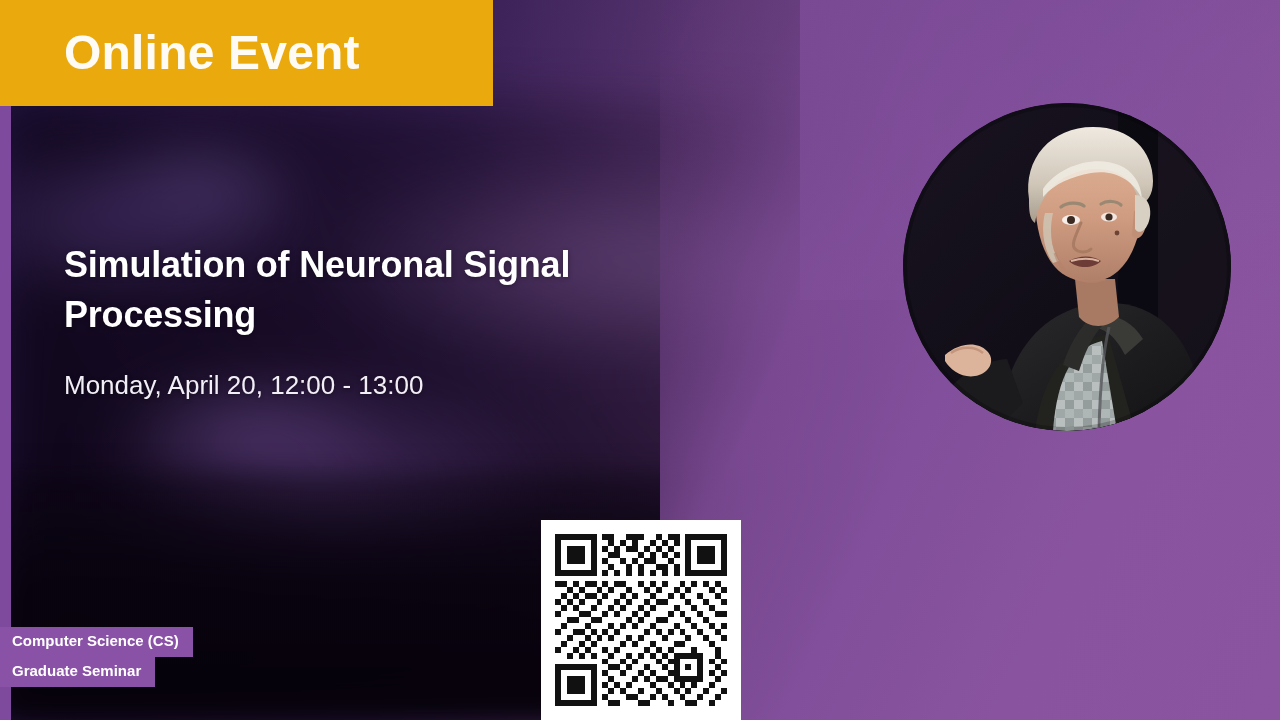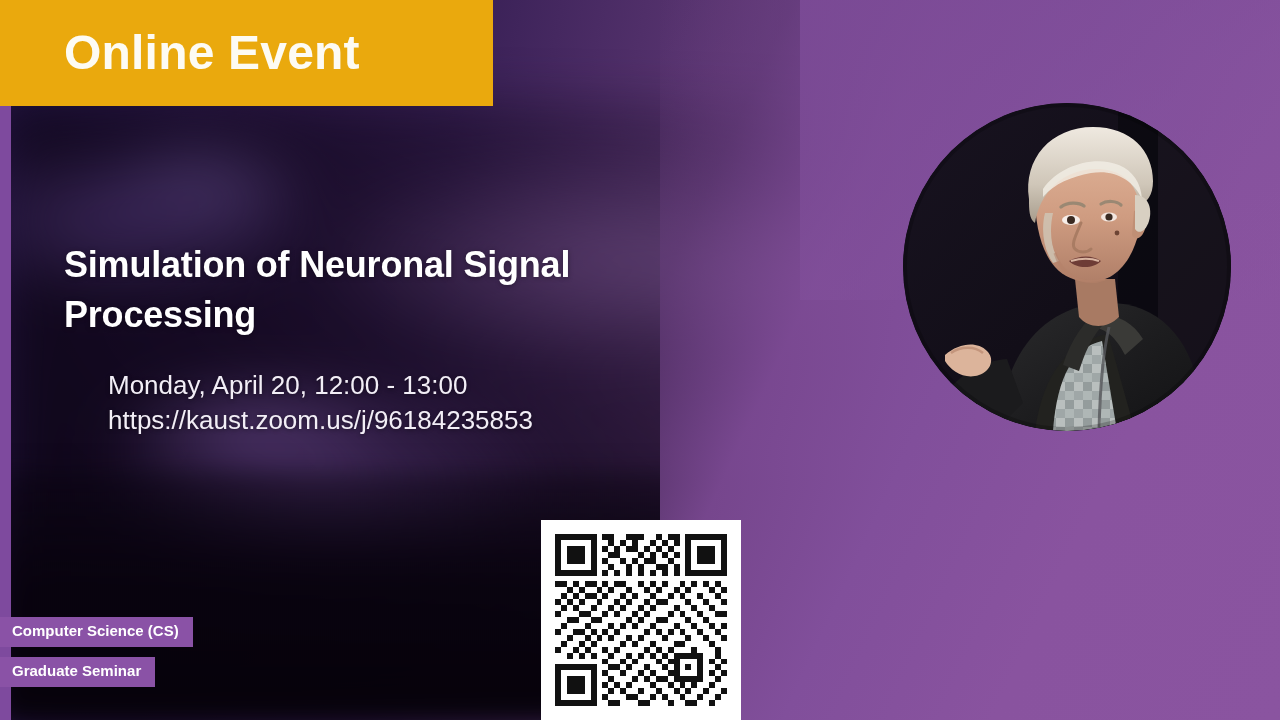--- a/index.html
+++ b/index.html
@@ -115,21 +115,21 @@
   }
   .meta {
     position: absolute;
     left: 64px; top: 368px;
     color: #f2eef6;
     font-size: 26px;
     line-height: 1.33;
     font-weight: normal;
     text-shadow: 0 1px 4px rgba(0,0,0,.4);
   }
-  .meta div { white-space: nowrap; margin-left: 44px; }
+  .meta div { white-space: nowrap; }
 
   
   .avatar {
     position: absolute;
     left: 903px; top: 103px;
     width: 328px; height: 328px;
     border-radius: 50%;
     overflow: hidden;
     background: #14101c;
   }
@@ -156,21 +156,21 @@
   .tag {
     display: inline-block;
     background: #8a52a6;
     color: #ffffff;
     font-size: 15px;
     font-weight: bold;
     padding: 6px 14px 7px 12px;
     line-height: 1.12;
     white-space: nowrap;
   }
-  .tag-row { margin-top: 10px; }
+  .tag-row { }
   .tag-row:first-child { margin-top: 16px; }
 
   
   .qr-panel {
     position: absolute;
     left: 541px; top: 520px;
     width: 200px; height: 200px;
     background: #ffffff;
     padding: 0;
     box-sizing: border-box;
@@ -194,21 +194,20 @@
   <div class="left-strip"></div>
 
   <div class="banner">
     <span class="banner-text">Online Event</span>
   </div>
 
   <div class="talk-title">Simulation of Neuronal Signal Processing</div>
 
   <div class="meta">
     <div>Monday, April 20, 12:00 - 13:00</div>
-    <div>https://kaust.zoom.us/j/96184235853</div>
   </div>
 
   <div class="avatar">
     <svg viewBox="0 0 328 328" xmlns="http://www.w3.org/2000/svg">
       <defs>
         <clipPath id="circ">
             <circle cx="164" cy="164" r="164"></circle>
           </clipPath>
         <linearGradient id="bgDark" x1="0" y1="0" x2="1" y2="1">
           <stop offset="0%" stop-color="#181320"></stop>

